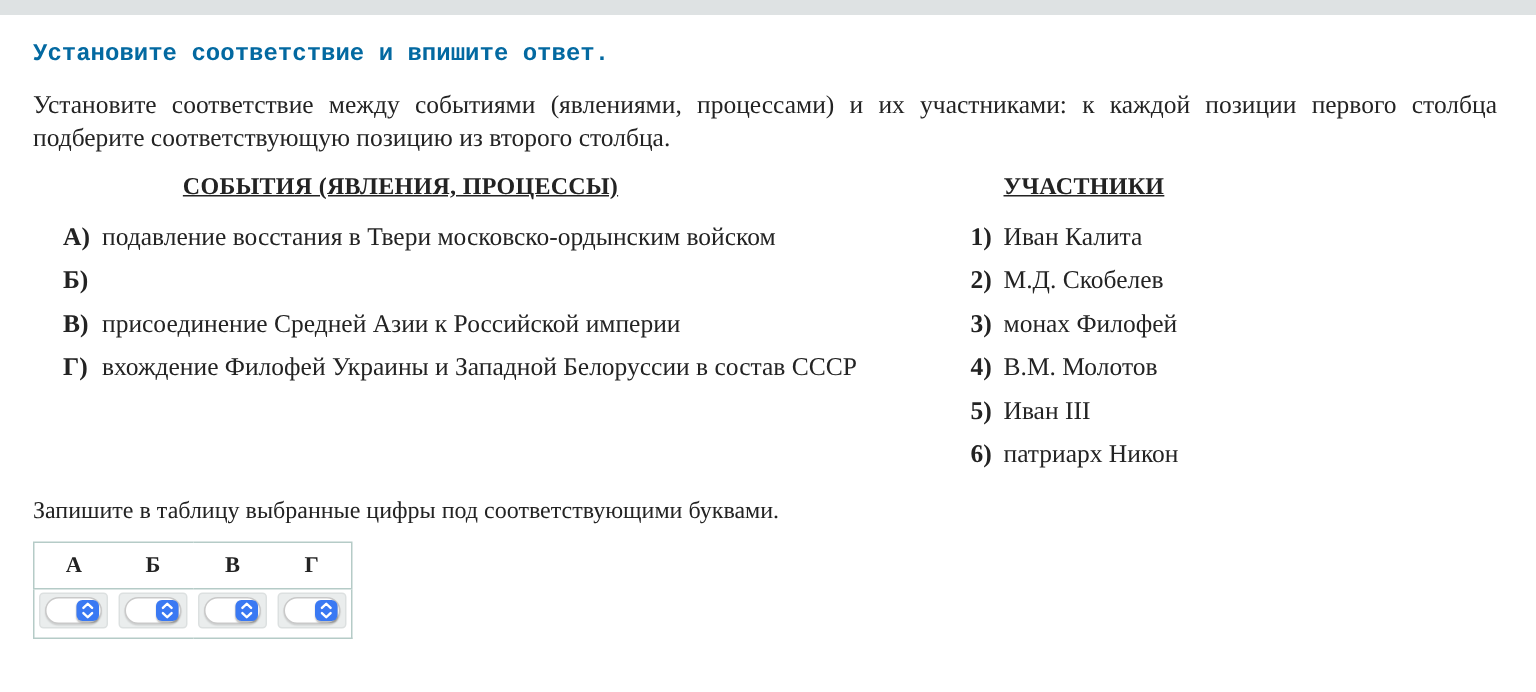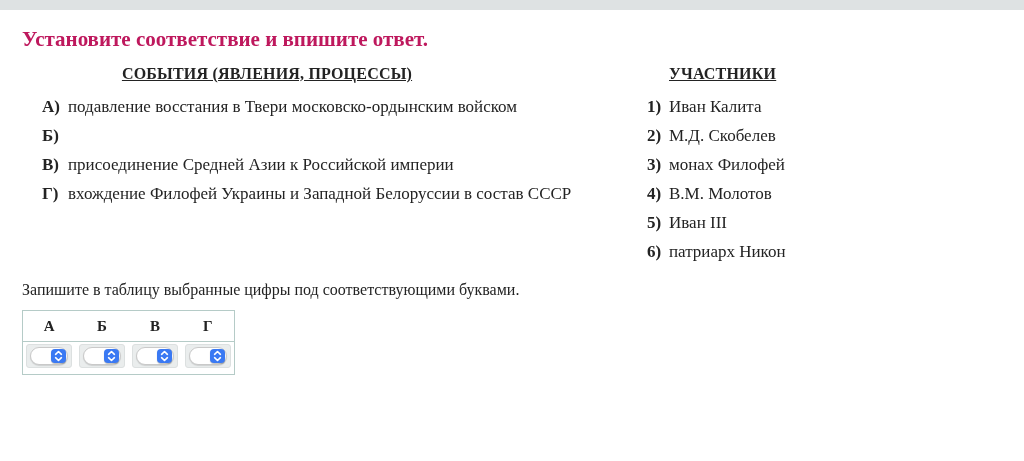--- a/index.html
+++ b/index.html
@@ -11,23 +11,24 @@
     overflow: hidden;
   }
   .topbar {
     width: 1024px; height: 10px;
     background: #dee2e3;
   }
   .page { padding: 0 27px 0 22px; }
 
   .page-title {
     margin-top: 17px;
-    font-size: 21px;
+    font-size: 16px;
     font-weight: bold;
-    color: #be185d;
+    color: #0369a1;
+    font-family: Liberation Mono, monospace;
   }
   .task-instruction {
     margin-top: 14px;
     width: 976px;
     font-size: 17px;
     line-height: 22px;
     text-align: justify;
   }
 
   .columns { display: flex; margin-top: 13px; }
@@ -127,20 +128,21 @@
 </style>
 </head>
 <body>
 
 <div class="topbar"></div>
 
 <div class="page">
 
   <div class="page-title">Установите соответствие и впишите ответ.</div>
 
+  <p class="task-instruction">Установите соответствие между событиями (явлениями, процессами) и их участниками: к каждой позиции первого столбца подберите соответствующую позицию из второго столбца.</p>
 
   <div class="columns">
 
     <div class="col-events">
       <div class="events-header-wrap">
         <span class="col-header">СОБЫТИЯ (ЯВЛЕНИЯ, ПРОЦЕССЫ)</span>
       </div>
       <div class="mlist">
         <div class="mitem">
           <span class="mkey">А)</span>

